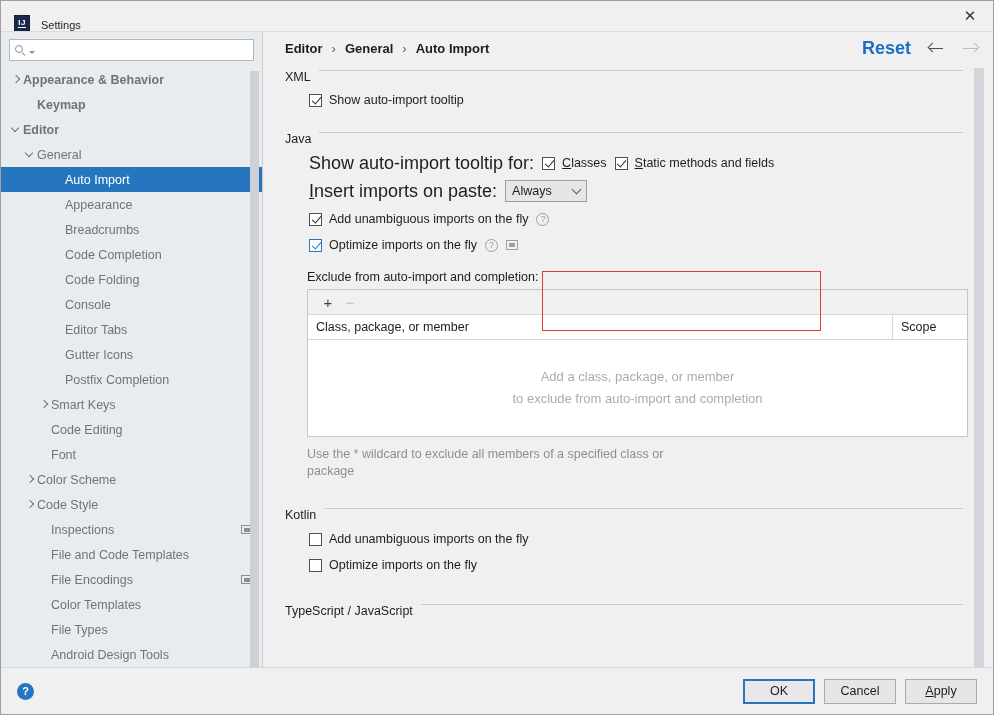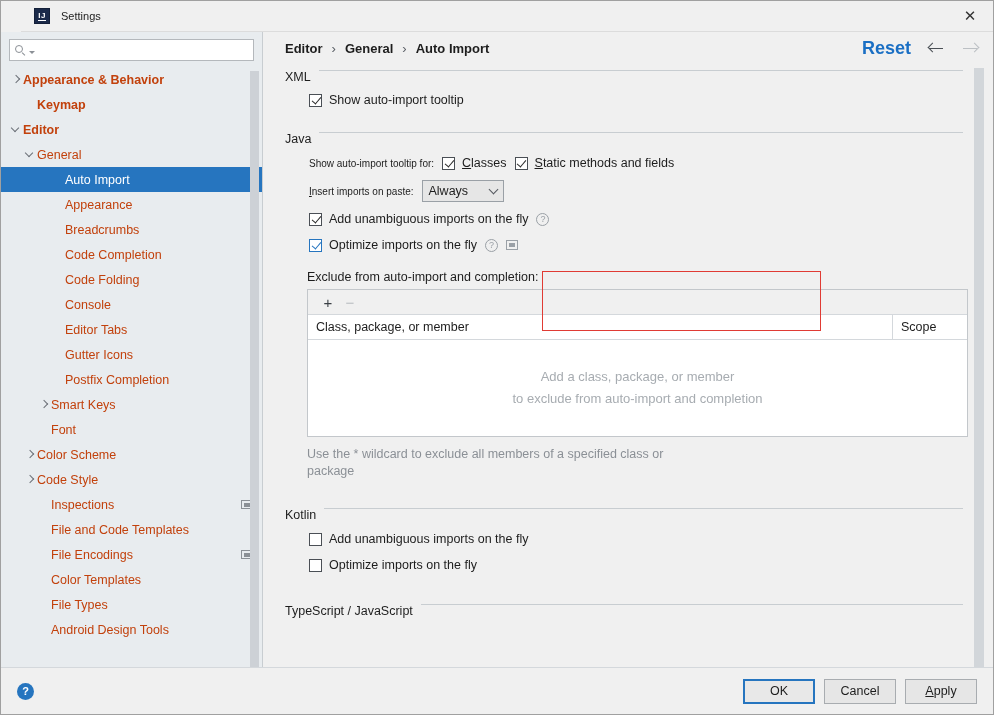--- a/index.html
+++ b/index.html
@@ -18,23 +18,22 @@
     width: 994px; height: 715px;
     background: #f0f0f0;
     border: 1px solid #a0a0a0;
     display: flex; flex-direction: column;
   }
 
   
   #titlebar {
     height: 29px; min-height: 31px;
     background: #f0f0f0;
-    display: flex; align-items: center;
+    display: flex; align-items: flex-end;
     border-bottom: 1px solid #dcdcdc;
-    margin-left: 20px;
   }
   #ij-logo {
     width: 16px; height: 16px; margin-left: 13px;
     background: #1b2a4a;
     border: 1px solid #14203a;
     position: relative;
     display: flex; align-items: center; justify-content: center;
   }
   #ij-logo .ij-text {
     color: #ffffff; font-size: 8px; font-weight: bold;
@@ -115,21 +114,21 @@
     width: 5px; height: 5px;
     border-right: 1.4px solid #6b7077; border-top: 1.4px solid #6b7077;
     transform: rotate(45deg);
   }
   .tree-arrow.expanded::before {
     content: ""; position: absolute; left: 3px; top: 2.5px;
     width: 5px; height: 5px;
     border-right: 1.4px solid #6b7077; border-top: 1.4px solid #6b7077;
     transform: rotate(135deg);
   }
-  .tree-label { font-size: 12.5px; color: #c2410c; }
+  .tree-label { font-size: 12.5px; color: #737373; }
   .tree-label.bold { font-weight: bold; }
   .tree-spacer { flex: 1; }
   .scope-icon {
     width: 11px; height: 9px; border: 1.2px solid #8b9096;
     position: relative; flex: 0 0 auto;
   }
   .scope-icon::after {
     content: ""; position: absolute; left: 1.5px; top: 1.5px;
     right: 1.5px; bottom: 1.5px; background: #8b9096;
   }
@@ -224,21 +223,21 @@
   .proj-icon {
     width: 12px; height: 10px; margin-left: 8px;
     border: 1.2px solid #9aa0a6; position: relative; flex: 0 0 auto;
   }
   .proj-icon::after {
     content: ""; position: absolute; left: 2px; top: 2px;
     right: 2px; bottom: 2px; background: #9aa0a6;
   }
 
   .inline-row { display: flex; align-items: center; height: 26px; padding-left: 24px; }
-  .inline-label { font-size: 10px; color: #1d1d1d; margin-right: 8px; white-space: nowrap; }
+  .inline-label { font-size: 18px; color: #1d1d1d; margin-right: 8px; white-space: nowrap; }
   .inline-gap { width: 8px; }
 
   .combo {
     height: 22px; min-width: 82px;
     background: #e6e6e6; border: 1px solid #9aa0a6;
     display: flex; align-items: center; padding: 0 6px;
     cursor: default;
   }
   .combo-value { font-size: 12.5px; color: #1d1d1d; flex: 1; }
   .combo-caret {
@@ -438,20 +437,26 @@
             <div class="tree-row">
               <span style="display: inline-block; width: 50px; flex: 0 0 auto;"></span>
               <span class="tree-arrow"></span>
               <span class="tree-label">Postfix Completion</span>
               <span class="tree-spacer"></span>
             </div>
             <div class="tree-row">
               <span style="display: inline-block; width: 36px; flex: 0 0 auto;"></span>
               <span class="tree-arrow collapsed"></span>
               <span class="tree-label">Smart Keys</span>
+              <span class="tree-spacer"></span>
+            </div>
+            <div class="tree-row">
+              <span style="display: inline-block; width: 36px; flex: 0 0 auto;"></span>
+              <span class="tree-arrow"></span>
+              <span class="tree-label">Code Editing</span>
               <span class="tree-spacer"></span>
             </div>
             <div class="tree-row">
               <span style="display: inline-block; width: 36px; flex: 0 0 auto;"></span>
               <span class="tree-arrow"></span>
               <span class="tree-label">Font</span>
               <span class="tree-spacer"></span>
             </div>
             <div class="tree-row">
               <span style="display: inline-block; width: 22px; flex: 0 0 auto;"></span>

